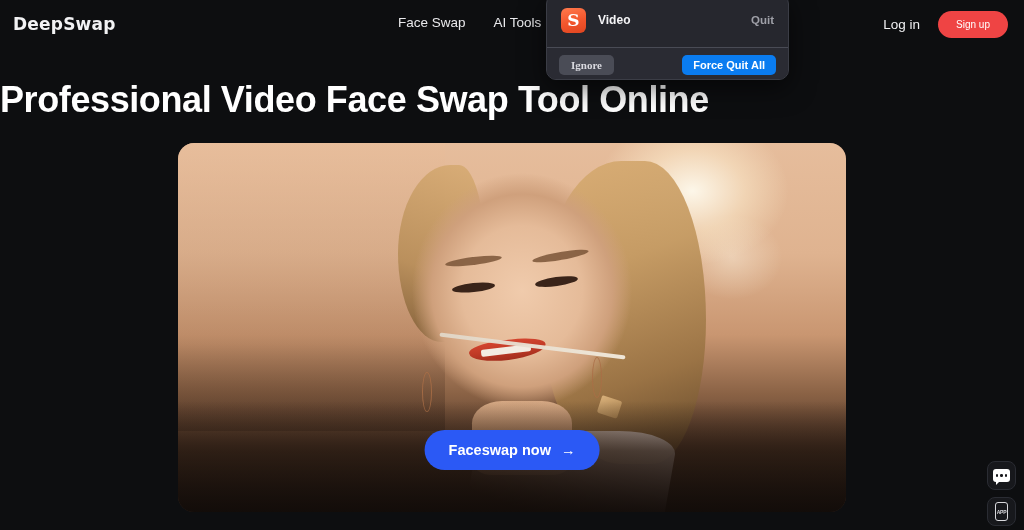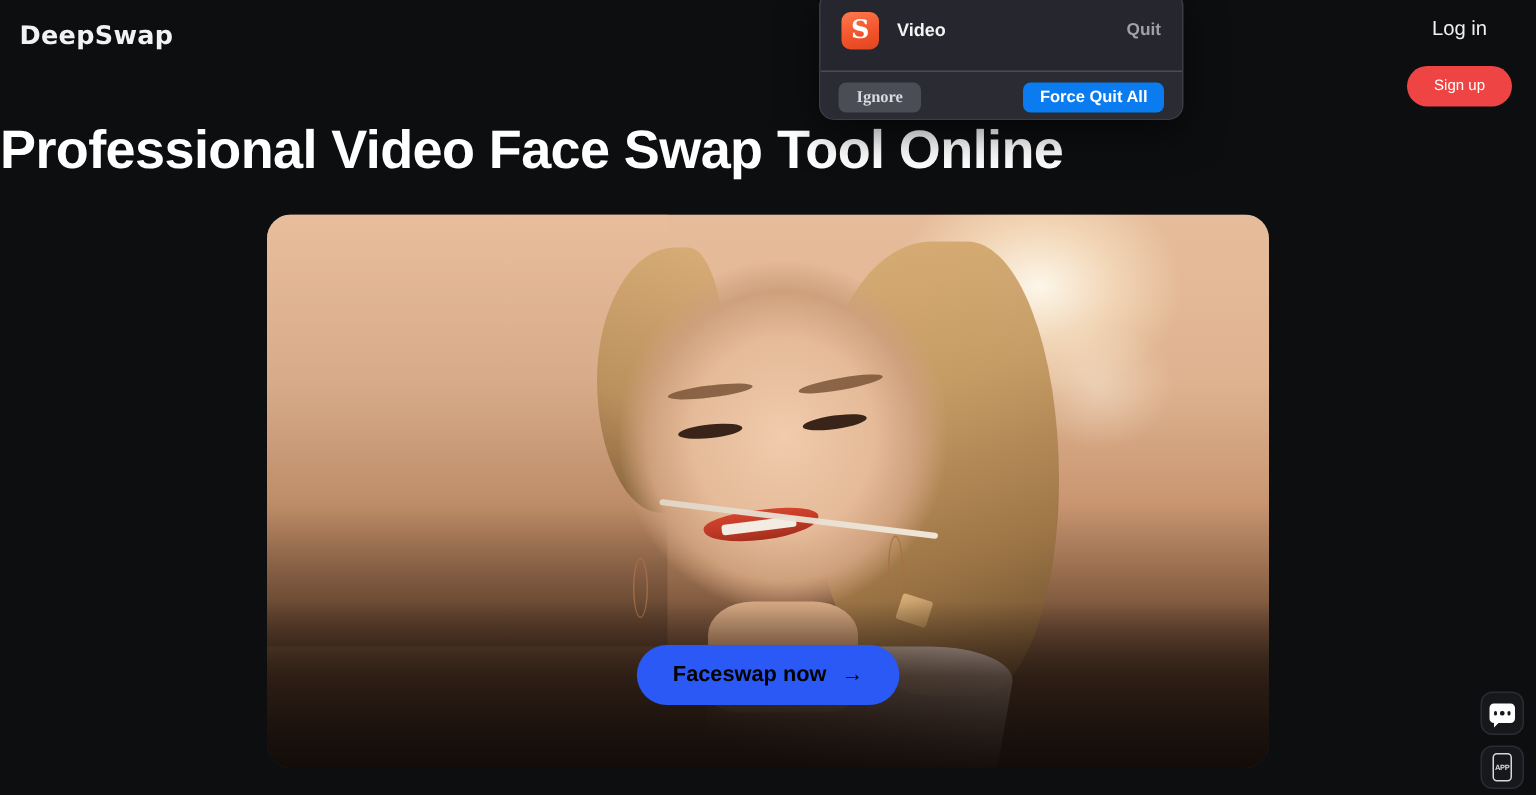--- a/index.html
+++ b/index.html
@@ -70,21 +70,20 @@
     margin-top: 2px;
   }
 
   .header-right {
     position: absolute;
     right: 16px;
     top: 11px;
     display: flex;
     align-items: center;
     gap: 18px;
-    flex-direction: column;
   }
 
   .login-link {
     font-size: 13.5px;
     color: #f0f0f2;
     white-space: nowrap;
     cursor: pointer;
   }
 
   .signup-btn {
@@ -240,21 +239,21 @@
     background: linear-gradient(180deg,#d8ab86,#b2805c 70%,#6a4a34);
     border-radius: 30% 30% 20% 20%;
   }
 
   .cta-btn {
     position: absolute;
     left: 50%;
     transform: translateX(-50%);
     bottom: 42px;
     background: #2b59f5;
-    color: #000000;
+    color: #ffffff;
     font-size: 14.5px;
     font-weight: 600;
     border: none;
     border-radius: 22px;
     padding: 12px 24px;
     cursor: pointer;
     white-space: nowrap;
     display: flex;
     align-items: center;
     gap: 10px;
@@ -413,20 +412,29 @@
     text-align: center;
   }
 </style>
 </head>
 <body>
 
 <header class="site-header">
 
   <div class="logo">DeepSwap</div>
 
+  <nav class="main-nav">
+    <div class="nav-item">
+      <span>Face Swap</span>
+    </div>
+    <div class="nav-item">
+      <span>AI Tools</span>
+      <span class="caret"></span>
+    </div>
+  </nav>
 
   <div class="header-right">
     <span class="login-link">Log in</span>
     <button class="signup-btn">Sign up</button>
   </div>
 
 </header>
 
 <h1 class="hero-title">Professional Video Face Swap Tool Online</h1>
 

